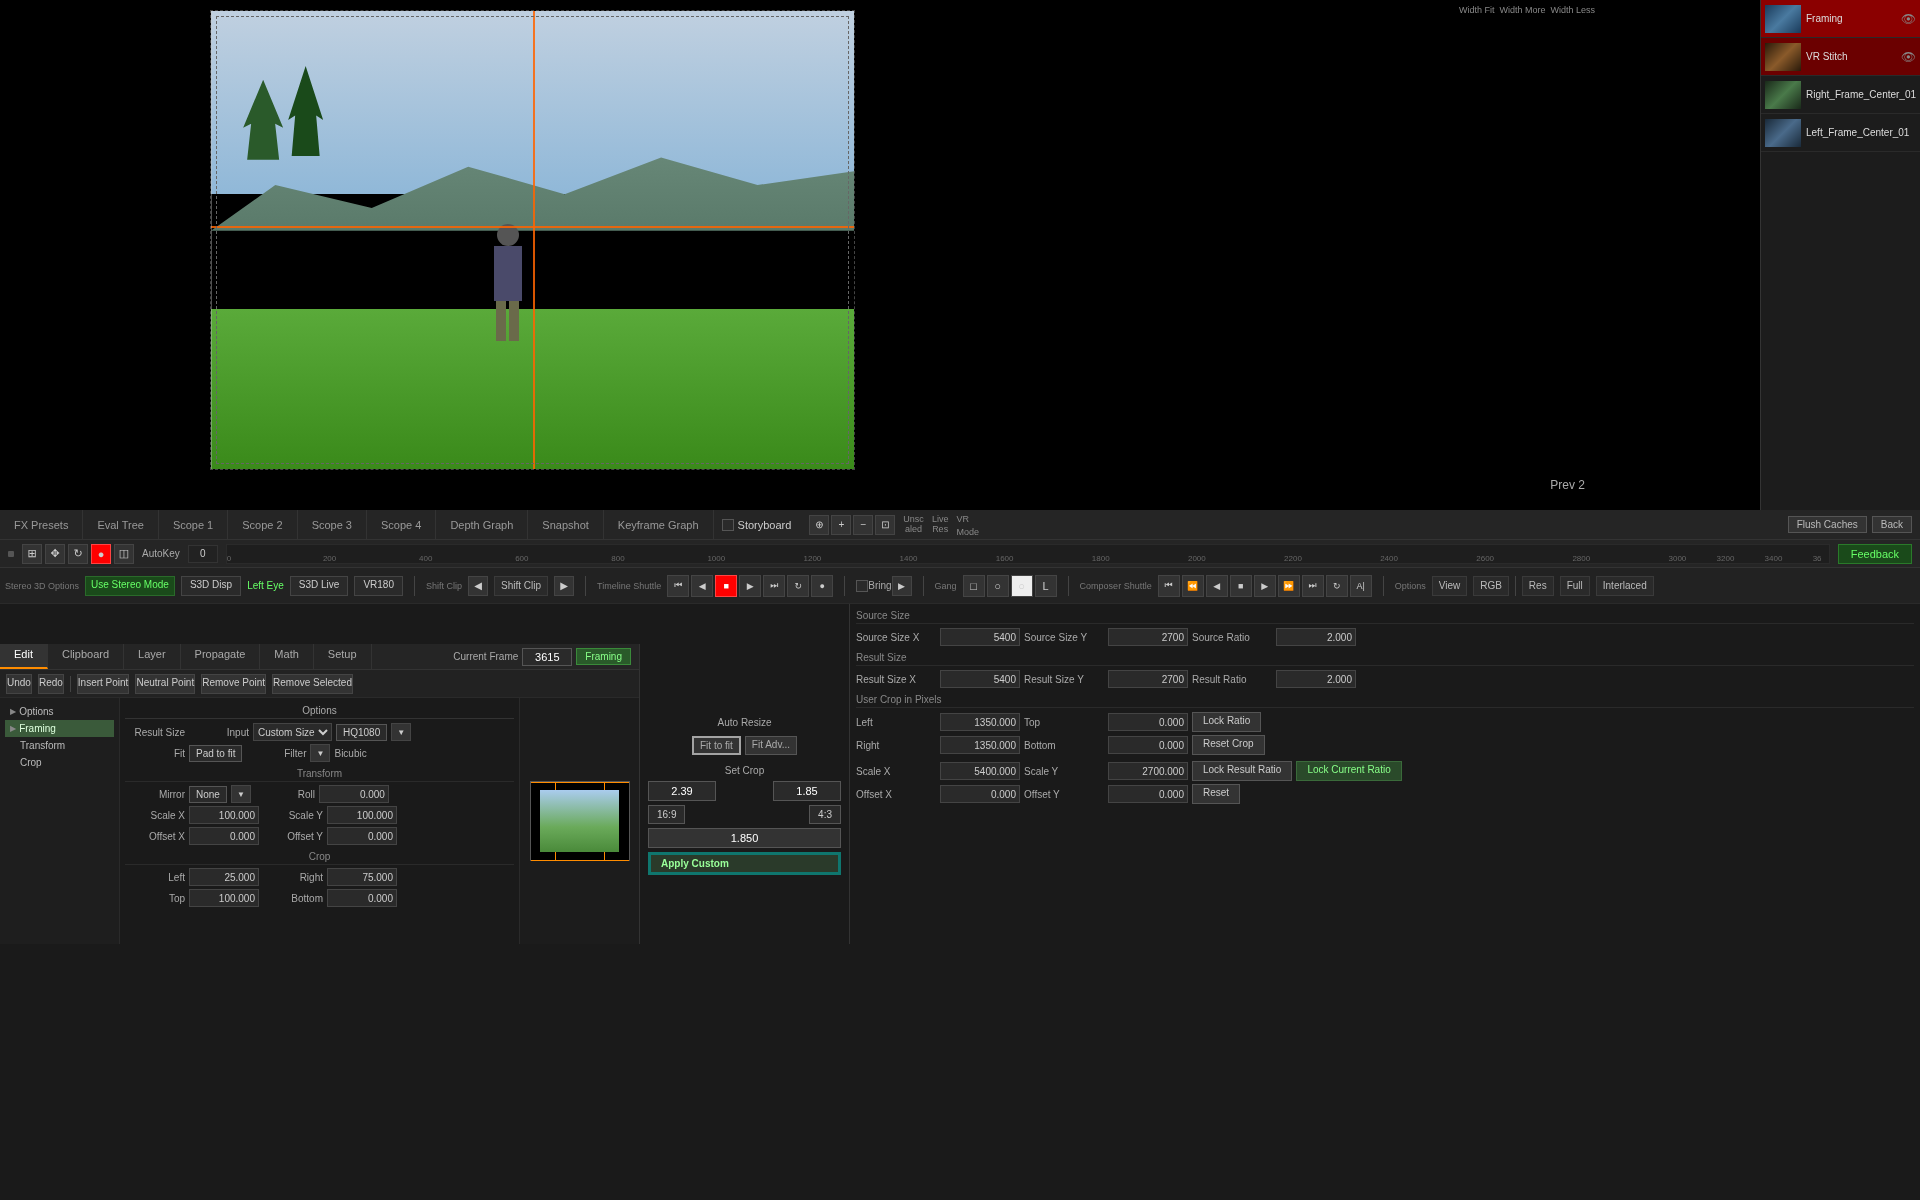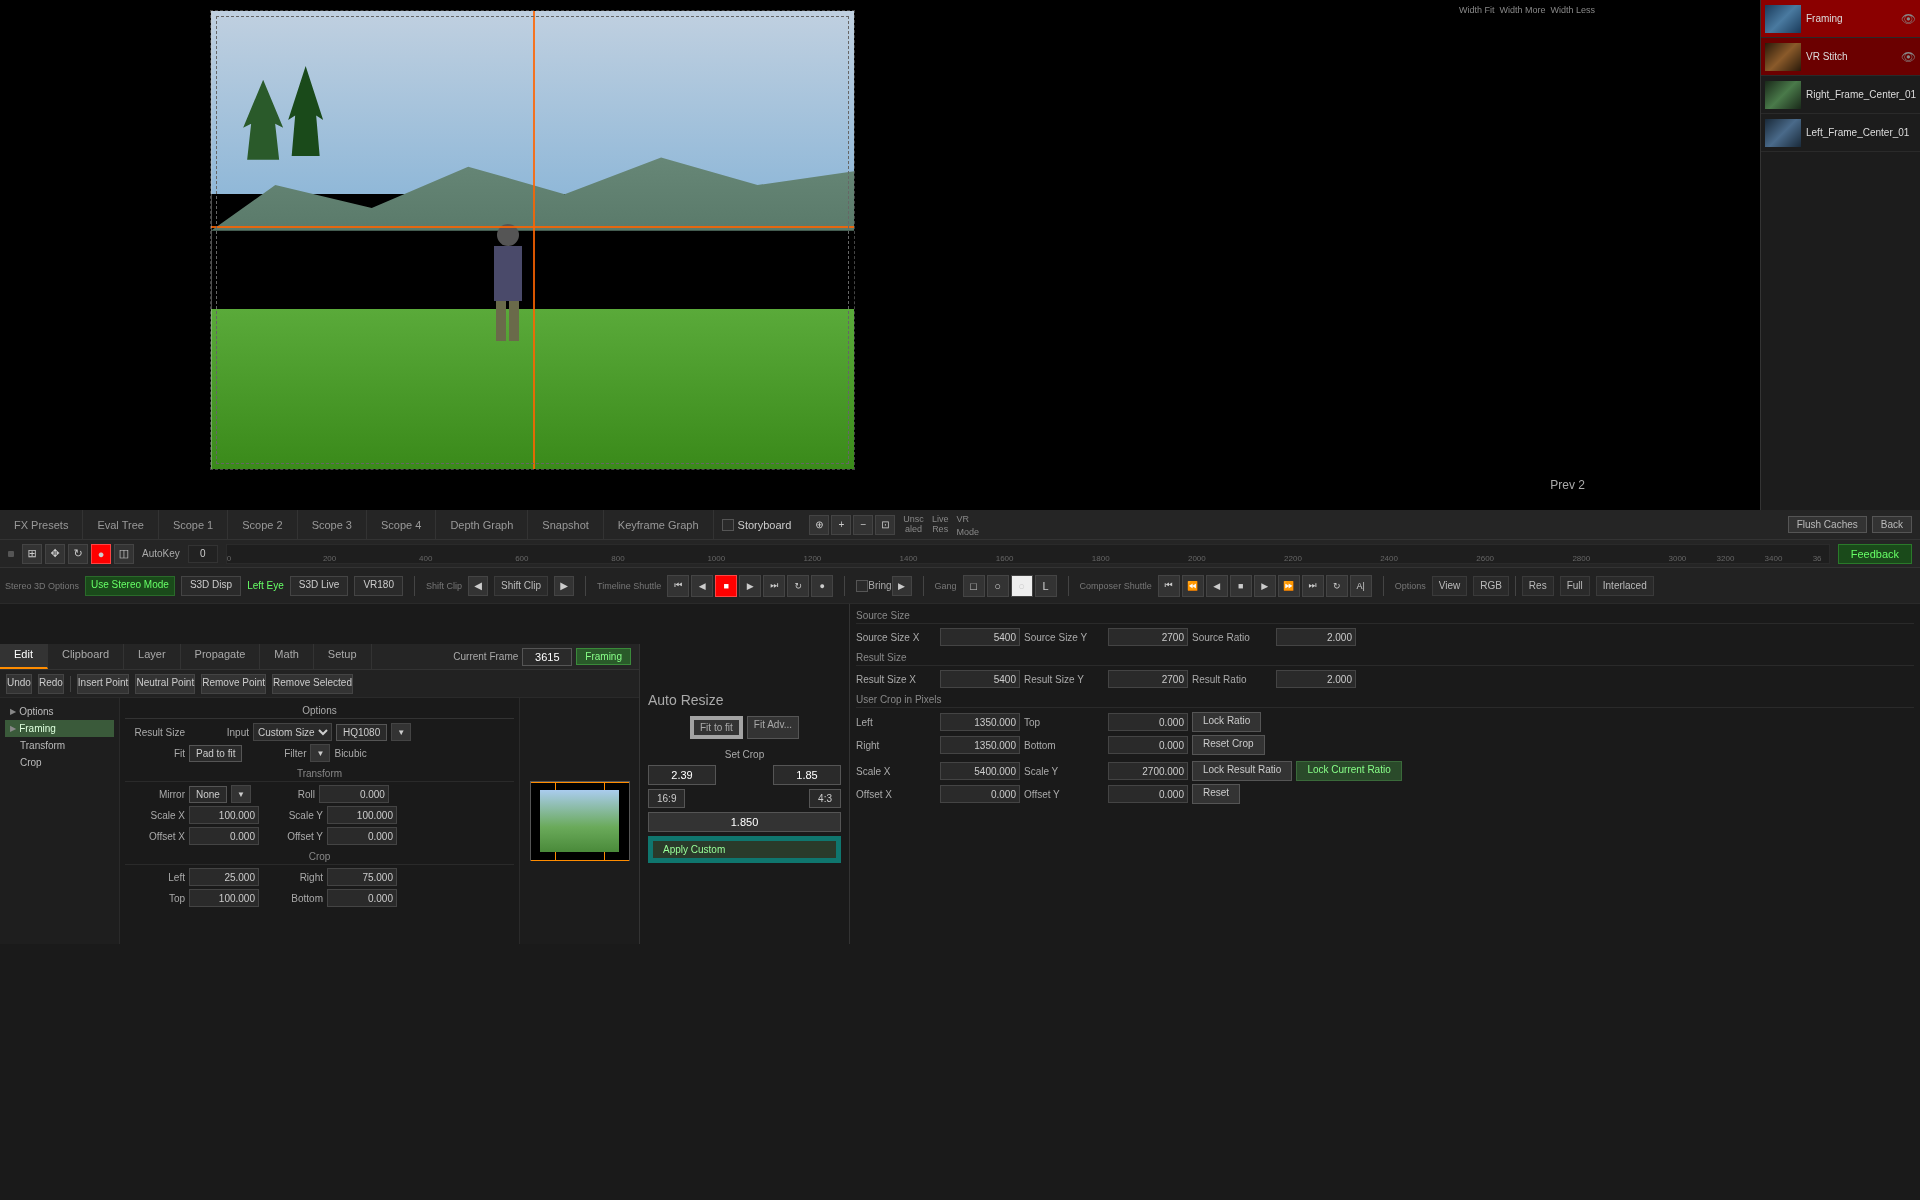--- a/index.html
+++ b/index.html
@@ -263,27 +263,28 @@
       background: #2a2a2a;
       border: 1px solid #555;
       color: #ccc;
       padding: 3px 8px;
       cursor: pointer;
       font-size: 10px;
     }
 
     .apply-btn {
       background: #2a3a2a;
-      border: 5px solid #0f766e;
+      border: 3px solid #0f766e;
       color: #9f9;
       padding: 3px 10px;
       cursor: pointer;
       font-size: 10px;
       width: 100%;
       margin-top: 4px;
+      font-weight: bold;
     }
 
     
     .right-panel {
       flex: 1;
       background: #1a1a1a;
       padding: 6px;
     }
 
     .rp-section {
@@ -840,23 +841,23 @@
             <div style="position:absolute;top:100%;left:0;right:0;height:1px;background:#ff8c00;"></div>
 
             <div style="position:absolute;left:10%;top:10%;right:10%;bottom:10%;background:linear-gradient(180deg,#aaccee 0%,#6aaa5a 60%,#4a8a3a 100%);"></div>
           </div>
         </div>
       </div>
     </div>
 
     <div class="middle-panel" style="width:210px;border-right:1px solid #333;background:#1a1a1a;padding:8px;">
       <div style="height:80px;"></div>
-      <div style="font-size:14px;color:#aaa;text-align:left;margin-bottom:8px;">Auto Resize</div>
+      <div style="font-size:10px;color:#aaa;text-align:center;margin-bottom:8px;margin-top:25px;">Auto Resize</div>
       <div style="display:flex;gap:4px;margin-bottom:4px;justify-content:center;">
-        <div style="background:#333;border:4px solid #a3a3a3;color:#aaa;padding:2px 6px;font-size:10px;cursor:pointer;text-align:center;">Fit to fit</div>
+        <div style="background:#333;border:2px solid #a3a3a3;color:#aaa;padding:2px 6px;font-size:10px;cursor:pointer;text-align:center;">Fit to fit</div>
         <div style="background:#333;border:1px solid #555;color:#aaa;padding:2px 6px;font-size:10px;cursor:pointer;">Fit Adv...</div>
       </div>
       <div style="margin-top:10px;">
         <div style="font-size:10px;color:#aaa;text-align:center;margin-bottom:5px;">Set Crop</div>
         <div class="crop-display-row">
           <div class="crop-value-box">2.39</div>
           <div class="crop-value-box">1.85</div>
         </div>
         <div class="crop-display-row">
           <div class="crop-ratio-btn">16:9</div>

